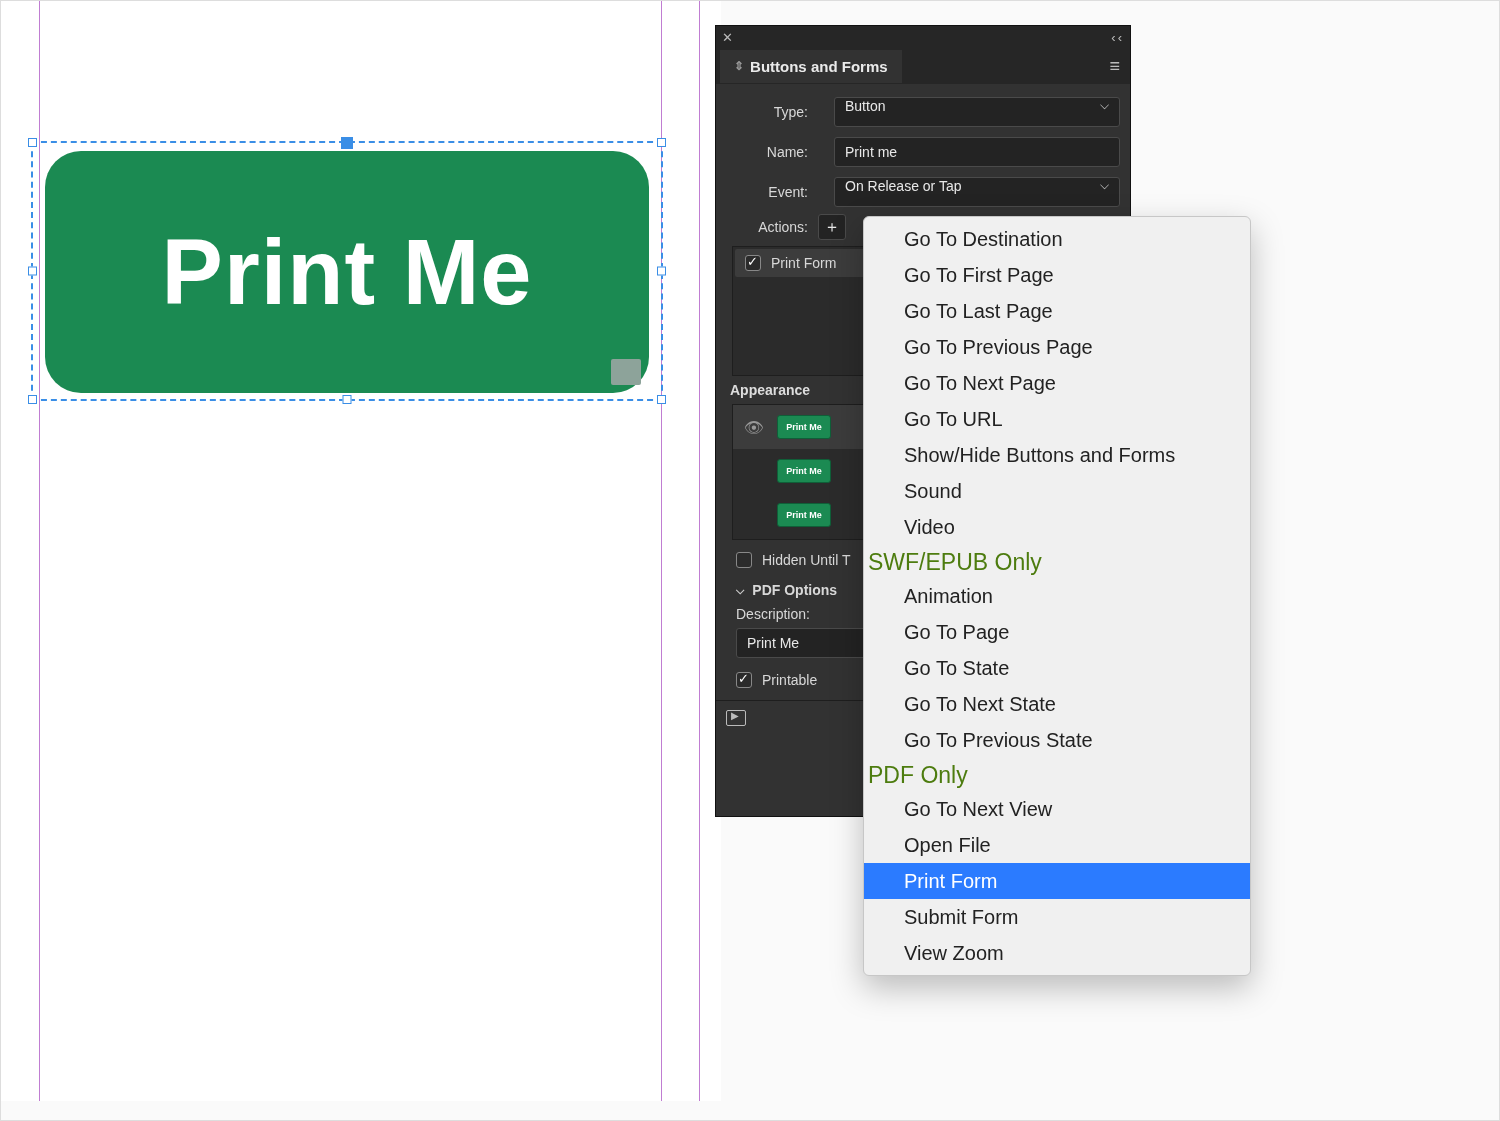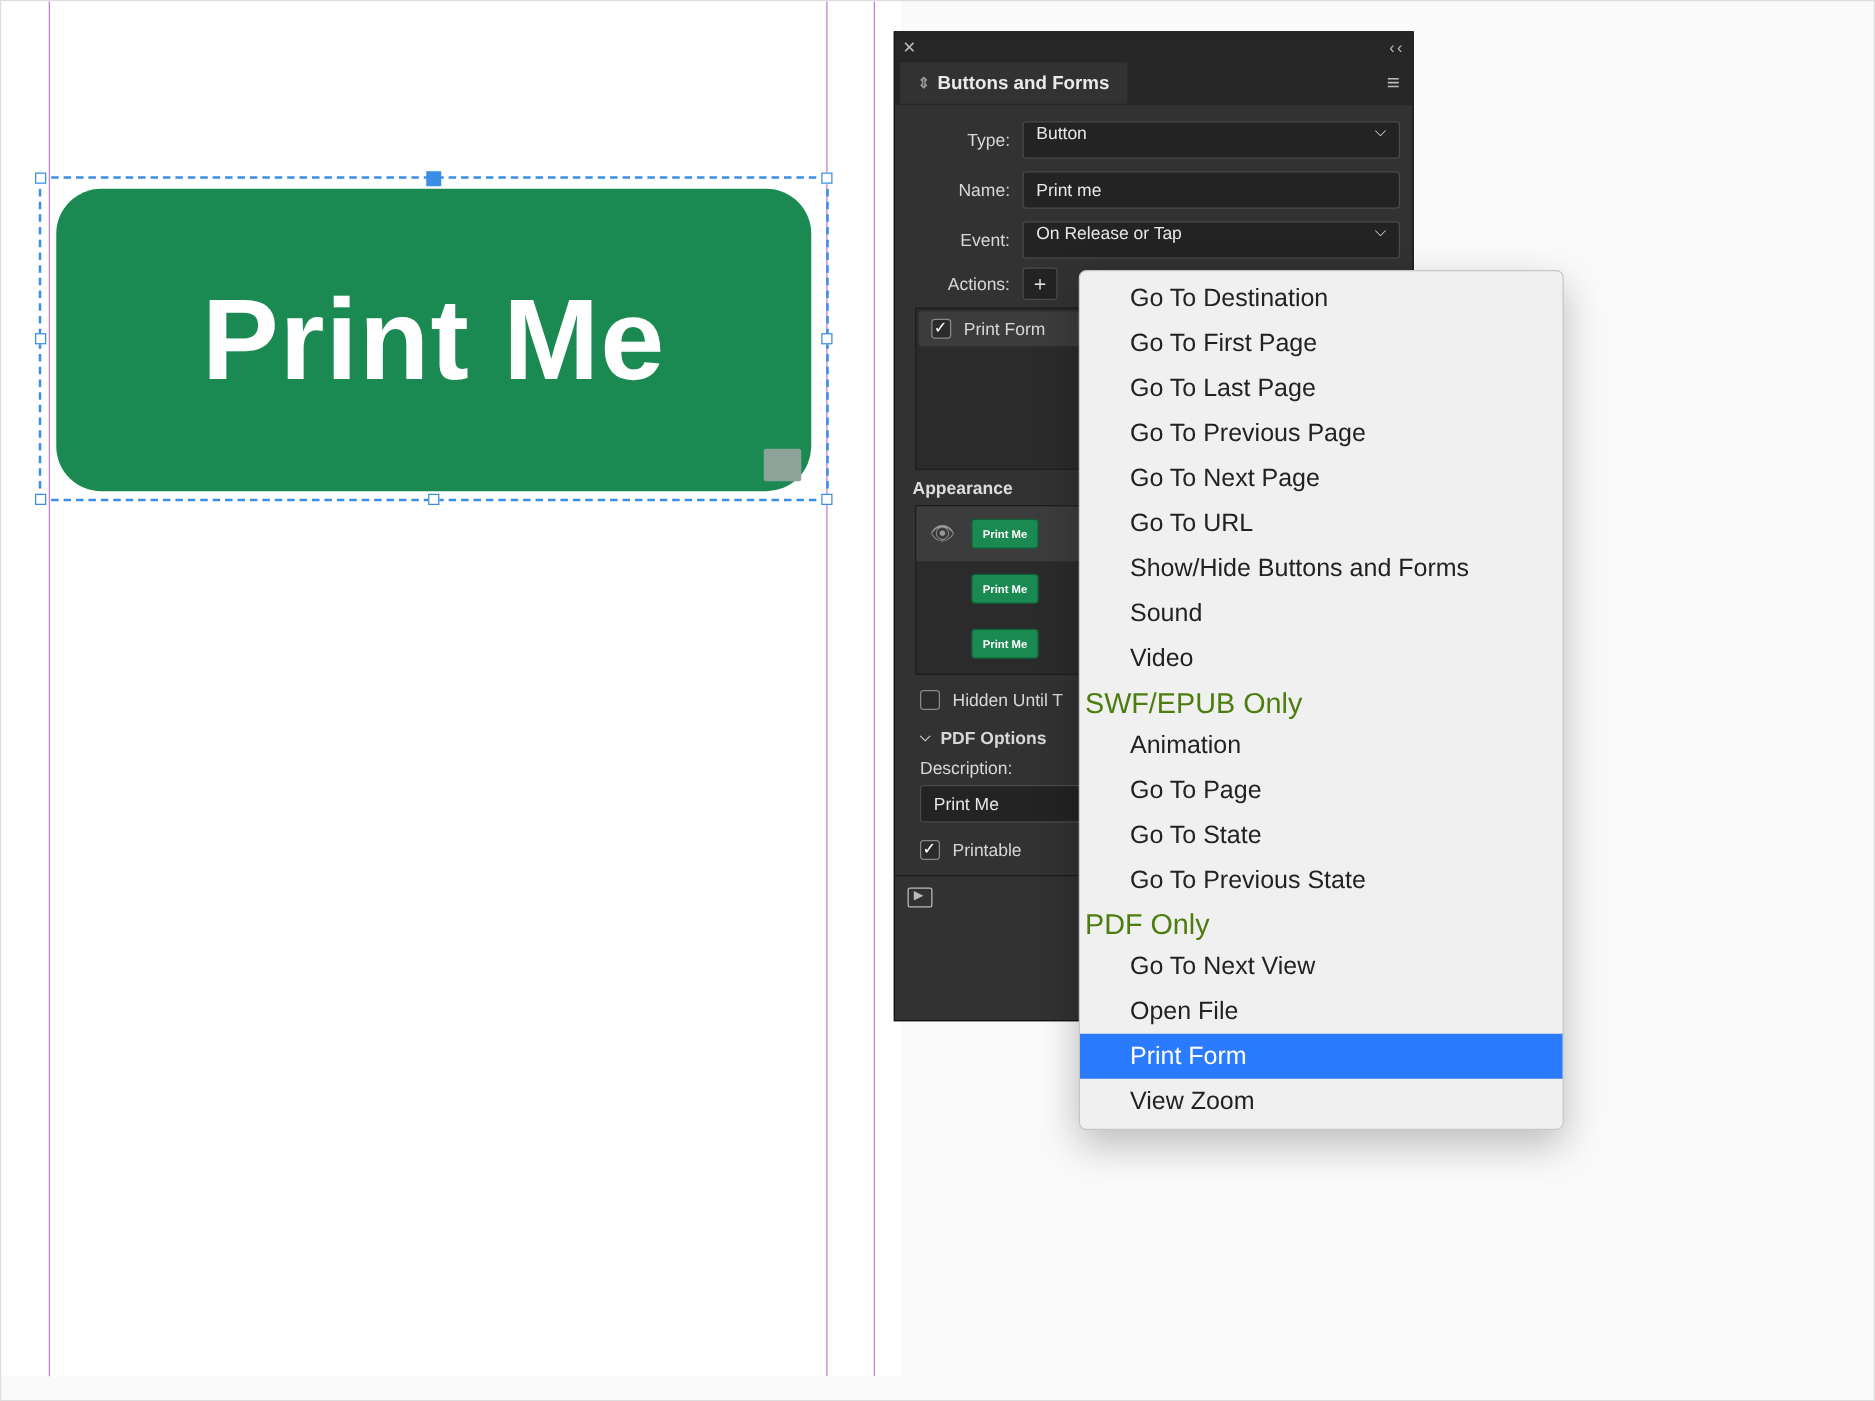--- a/index.html
+++ b/index.html
@@ -105,21 +105,21 @@
     font-size:15px;
     color:#eaeaea;
     display:flex; align-items:center; gap:6px;
   }
   .tab-drag { color:#999; font-size:12px; }
   .panel-menu-icon { margin-left:auto; margin-right:10px; color:#bbb; font-size:18px; }
 
   .panel-body { padding:10px 10px 6px; }
   .form-row {
     display:flex; align-items:center;
-    gap:10px;
+    gap:26px;
     min-height:36px;
     margin-bottom:4px;
   }
   .form-label {
     width:82px;
     text-align:right;
     color:#d8d8d8;
   }
   .dropdown, .text-input {
     flex:1;
@@ -412,22 +412,24 @@
       <div class="menu-item">Go To URL</div>
       <div class="menu-item">Show/Hide Buttons and Forms</div>
       <div class="menu-item">Sound</div>
       <div class="menu-item">Video</div>
     </div>
   <div class="menu-section">SWF/EPUB Only</div>
   <div id="menu-swf">
       <div class="menu-item">Animation</div>
       <div class="menu-item">Go To Page</div>
       <div class="menu-item">Go To State</div>
+      <div class="menu-item">Go To Next State</div>
       <div class="menu-item">Go To Previous State</div>
     </div>
   <div class="menu-section">PDF Only</div>
   <div id="menu-pdf">
       <div class="menu-item">Go To Next View</div>
       <div class="menu-item">Open File</div>
       <div class="menu-item selected">Print Form</div>
+      <div class="menu-item">Submit Form</div>
       <div class="menu-item">View Zoom</div>
     </div>
 </div>
 
 </body></html>

